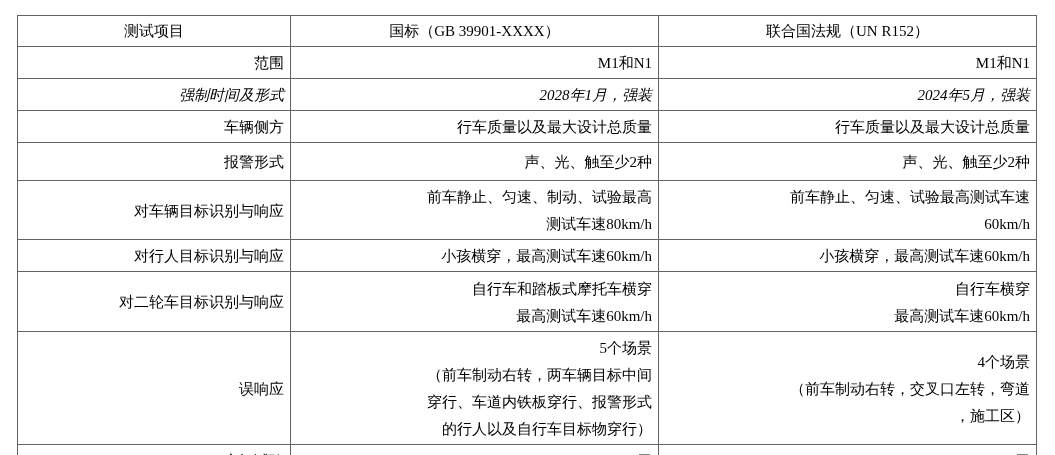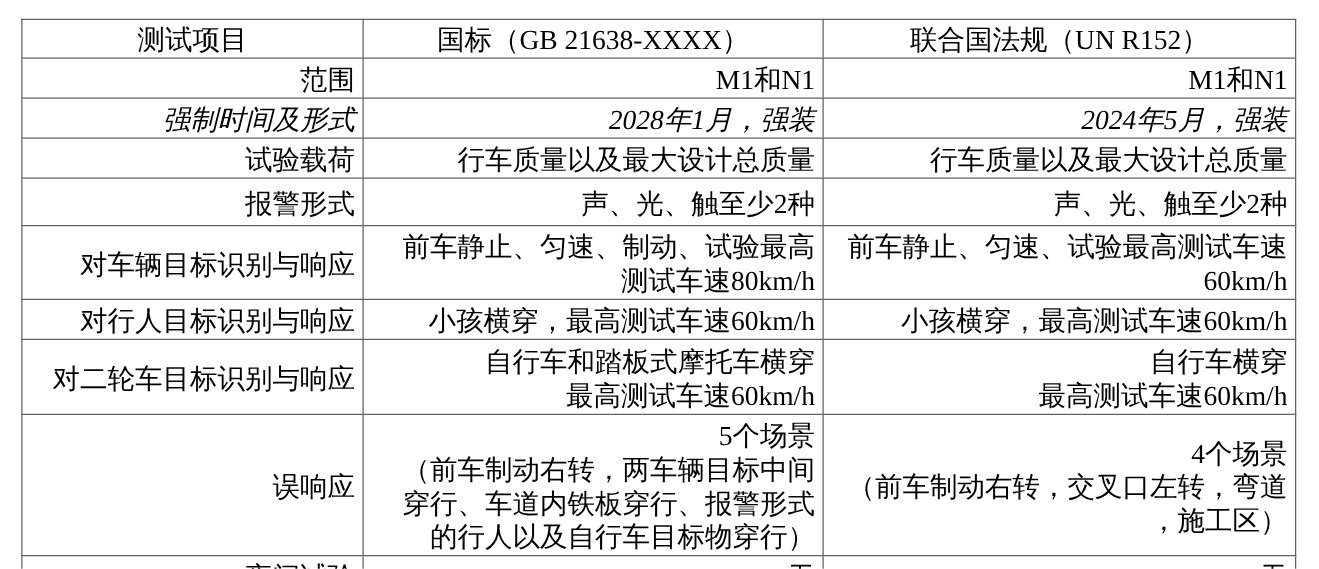--- a/index.html
+++ b/index.html
@@ -22,21 +22,21 @@
     position: absolute;
     left: 17px;
     top: 15px;
     width: 1019px;
     border-collapse: collapse;
     table-layout: fixed;
   }
   .cmp-table th,
   .cmp-table td {
     border: 1px solid #636363;
-    font-size: 22px;
+    font-size: 15px;
     line-height: 27px;
     font-weight: normal;
     color: #000000;
     vertical-align: middle;
     overflow: hidden;
     box-sizing: border-box;
   }
   .cmp-table th {
     text-align: center;
     padding: 1px 4px;
@@ -66,37 +66,37 @@
 <div class="doc-page">
   <table class="cmp-table">
     <colgroup>
       <col style="width:273px">
       <col style="width:368px">
       <col style="width:378px">
     </colgroup>
     <thead>
       <tr class="rh-head">
         <th>测试项目</th>
-        <th>国标（GB 21638-XXXX）</th>
+        <th>国标（GB 39901-XXXX）</th>
         <th>联合国法规（UN R152）</th>
       </tr>
     </thead>
     <tbody>
       <tr class="rh-a">
         <td class="lab">范围</td>
         <td class="val">M1和N1</td>
         <td class="val">M1和N1</td>
       </tr>
       <tr class="rh-b">
         <td class="lab">强制时间及形式</td>
         <td class="val">2028年1月，强装</td>
         <td class="val">2024年5月，强装</td>
       </tr>
       <tr class="rh-c">
-        <td class="lab">试验载荷</td>
+        <td class="lab">车辆侧方</td>
         <td class="val">行车质量以及最大设计总质量</td>
         <td class="val">行车质量以及最大设计总质量</td>
       </tr>
       <tr class="rh-d">
         <td class="lab">报警形式</td>
         <td class="val">声、光、触至少2种</td>
         <td class="val">声、光、触至少2种</td>
       </tr>
       <tr class="rh-e">
         <td class="lab">对车辆目标识别与响应</td>

